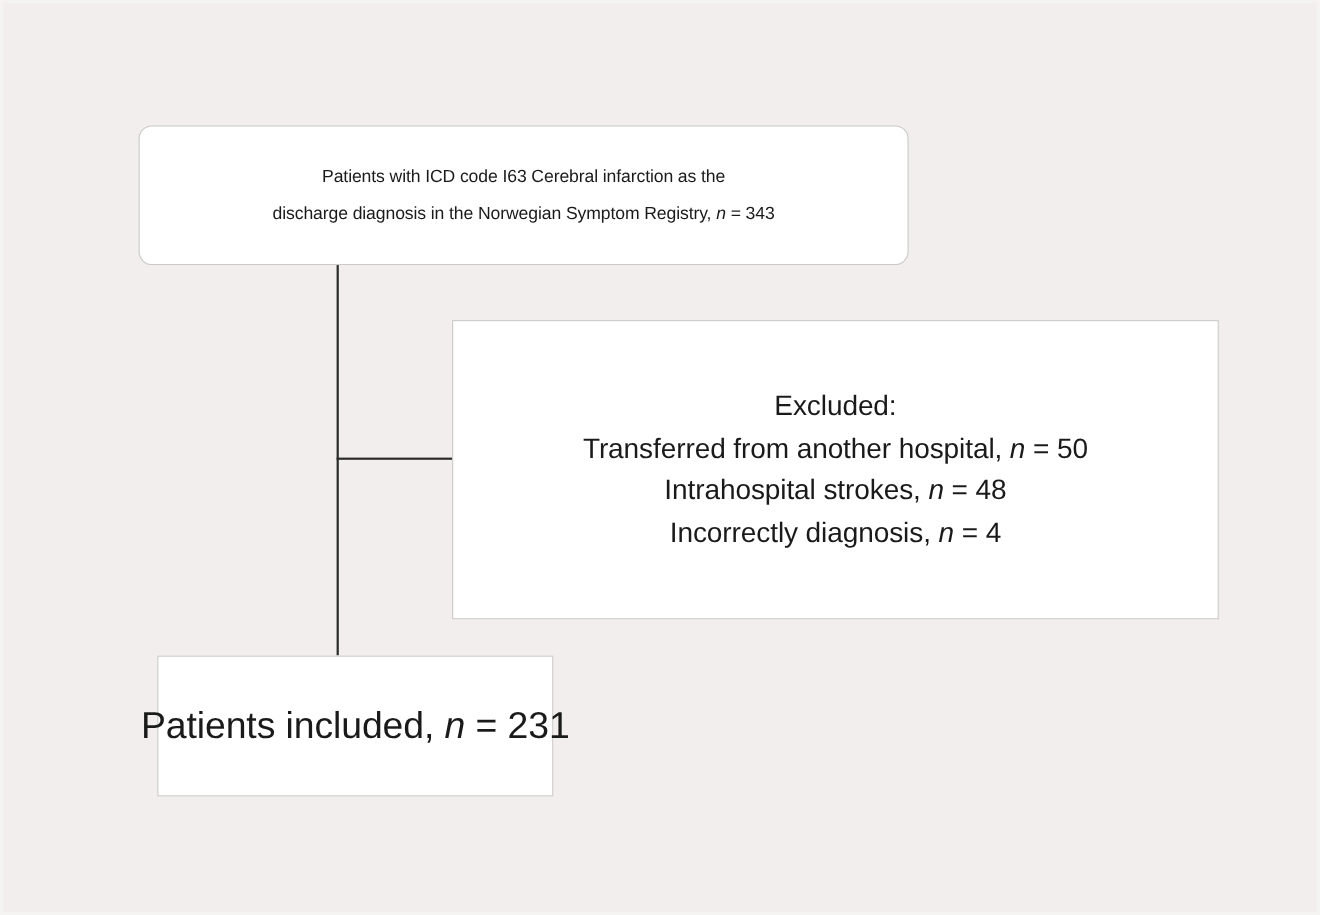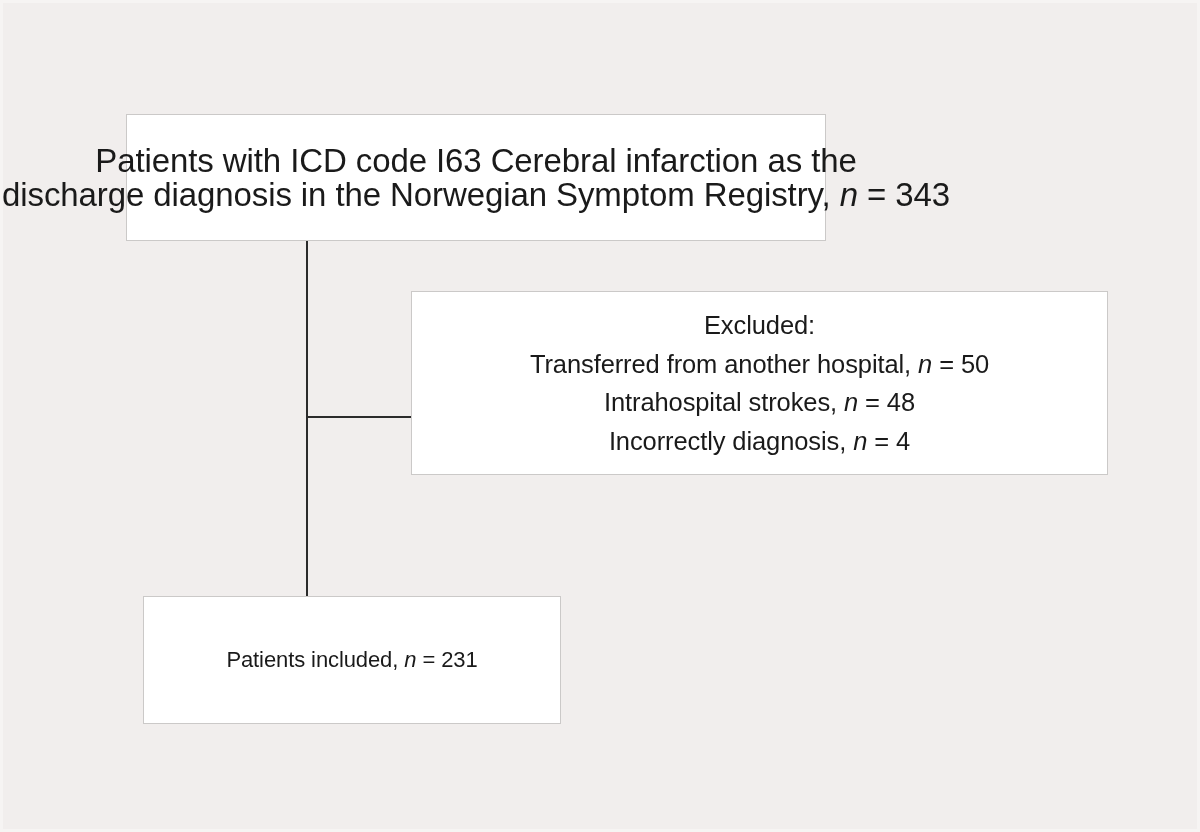--- a/index.html
+++ b/index.html
@@ -38,43 +38,44 @@
     display: block;
     white-space: nowrap;
   }
 
   
   #box-source {
     left: 123px;
     top: 111px;
     width: 700px;
     height: 127px;
-    font-size: 33px;
+    font-size: 16px;
     line-height: 34px;
     letter-spacing: -0.1px;
+    border-radius: 12px;
   }
 
   
   #box-excluded {
     left: 408px;
     top: 288px;
     width: 697px;
-    height: 184px;
+    height: 272px;
     font-size: 25.5px;
     line-height: 38.5px;
     letter-spacing: -0.1px;
   }
 
   
   #box-included {
     left: 140px;
     top: 593px;
-    width: 418px;
+    width: 360px;
     height: 128px;
-    font-size: 22px;
+    font-size: 34px;
     line-height: 34px;
     letter-spacing: -0.1px;
   }
 
   
   .conn {
     position: absolute;
     background: #2b2b2b;
   }
   #conn-vertical {

